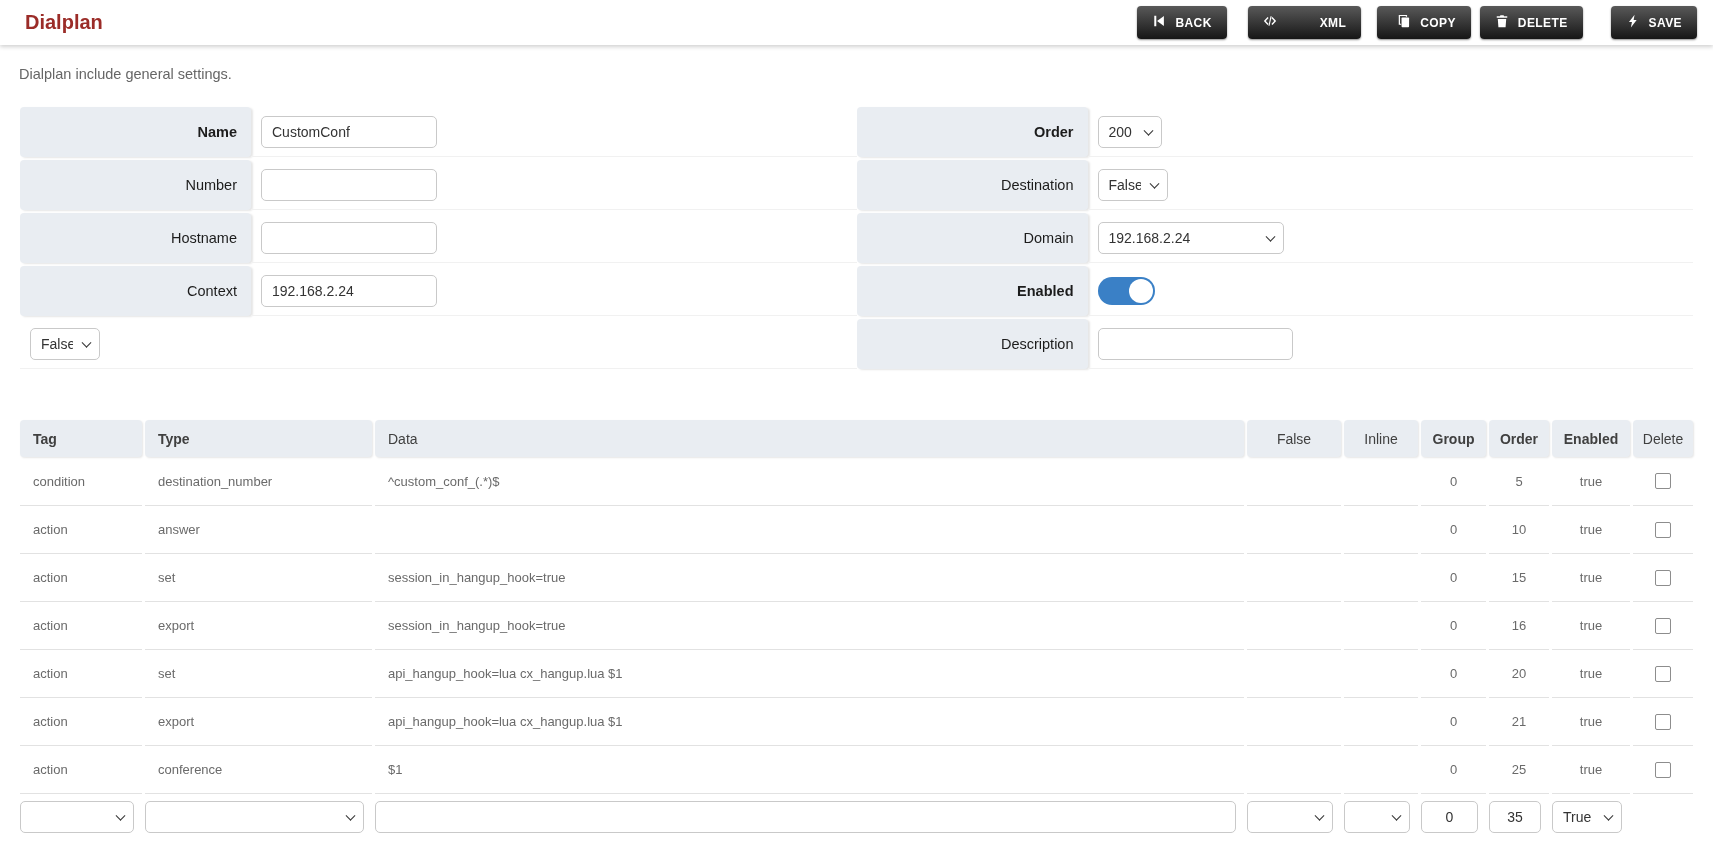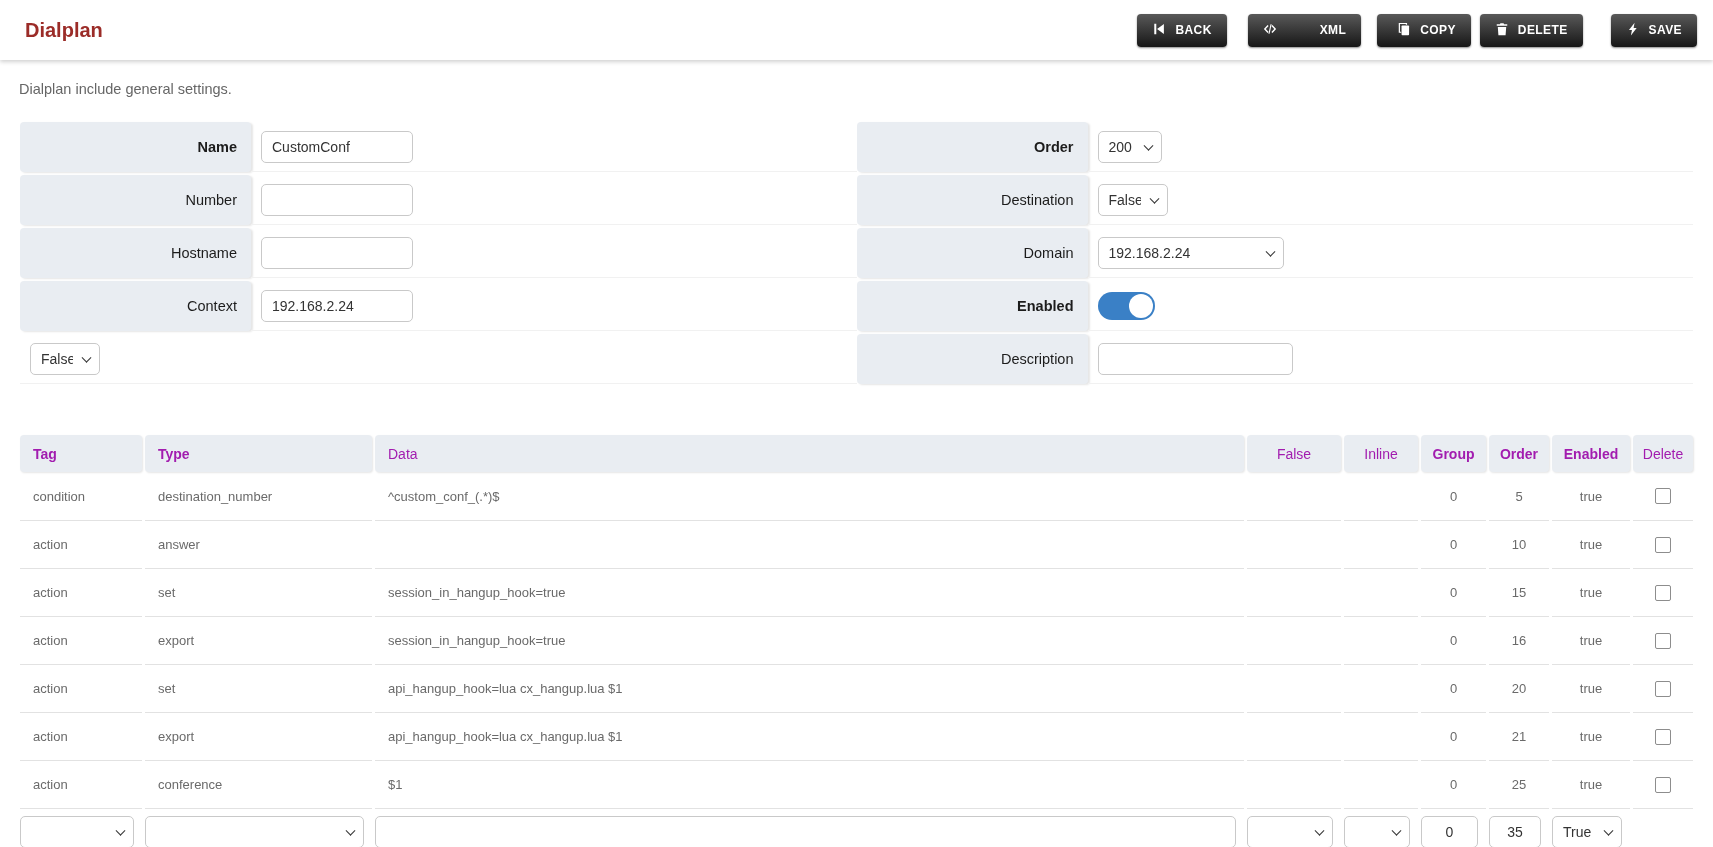--- a/index.html
+++ b/index.html
@@ -7,21 +7,21 @@
     --labelbg:#e9edf2;
     --toggle:#3a80c6;
   }
   *{box-sizing:border-box;}
   body{
     width:1713px;height:847px;margin:0;overflow:hidden;background:#fff;
     font-family:"Liberation Sans",sans-serif;color:#333;
   }
   
   .appbar{
-    height:60px;background:#fff;display:flex;align-items:center;
+    height:45px;background:#fff;display:flex;align-items:center;
     justify-content:space-between;padding:0 16px 0 25px;
     box-shadow:0 2px 4px rgba(0,0,0,.18);position:relative;z-index:2;
   }
   .title{font-size:20px;font-weight:bold;color:var(--accent);}
   .btnbar{display:flex;align-items:center;}
   .btn{
     display:inline-flex;align-items:center;gap:9px;
     background:linear-gradient(#595959,#161616);
     color:#fff;font-family:inherit;font-size:12px;font-weight:bold;letter-spacing:.4px;
     border:0;border-radius:4px;padding:0 15px;height:33px;cursor:pointer;
@@ -48,39 +48,39 @@
     font-family:inherit;font-size:14px;color:#333;outline:none;
   }
   .txt{padding:0 10px;}
   select{appearance:none;-webkit-appearance:none;-moz-appearance:none;padding:0 26px 0 10px;}
   .sel{position:relative;display:inline-block;}
   .sel::after{
     content:'';position:absolute;right:10px;top:50%;width:6px;height:6px;
     border-right:1.7px solid #333;border-bottom:1.7px solid #333;
     transform:translateY(-68%) rotate(45deg);pointer-events:none;
   }
-  .w188{width:152px;} .w195{width:195px;} .w186 select{width:186px;} 
+  .w188{width:176px;} .w195{width:195px;} .w186 select{width:186px;} 
   .w64 select{width:64px;} .w70 select{width:70px;}
   .toggle{
     width:57px;height:28px;border-radius:14px;background:var(--toggle);
     position:relative;border:0;cursor:pointer;
   }
   .toggle::after{
     content:'';position:absolute;top:2px;right:2px;width:24px;height:24px;
     background:#fff;border-radius:50%;
   }
   
   .tbl{margin:48px 20px 0;}
   .gridrow{
     display:grid;column-gap:3px;
     grid-template-columns:122px 227px 1fr 94px 74px 65px 60px 78px 60px;
   }
   .th{
     background:var(--labelbg);border-radius:4px;height:37px;
-    display:flex;align-items:center;padding:0 13px;font-size:14px;color:#a21caf;
+    display:flex;align-items:center;padding:0 13px;font-size:14px;color:#404040;
     box-shadow:1px 1px 2px rgba(0,0,0,.10);
   }
   .th.c{justify-content:center;padding:0;}
   .th.b{font-weight:bold;}
   .td{
     min-height:48px;display:flex;align-items:center;padding:0 13px;
     font-size:13px;color:#6a6a6a;border-top:1px solid #e2e2e2;
   }
   .tr:first-of-type .td{border-top:none;}
   .td.c{justify-content:center;padding:0;}

